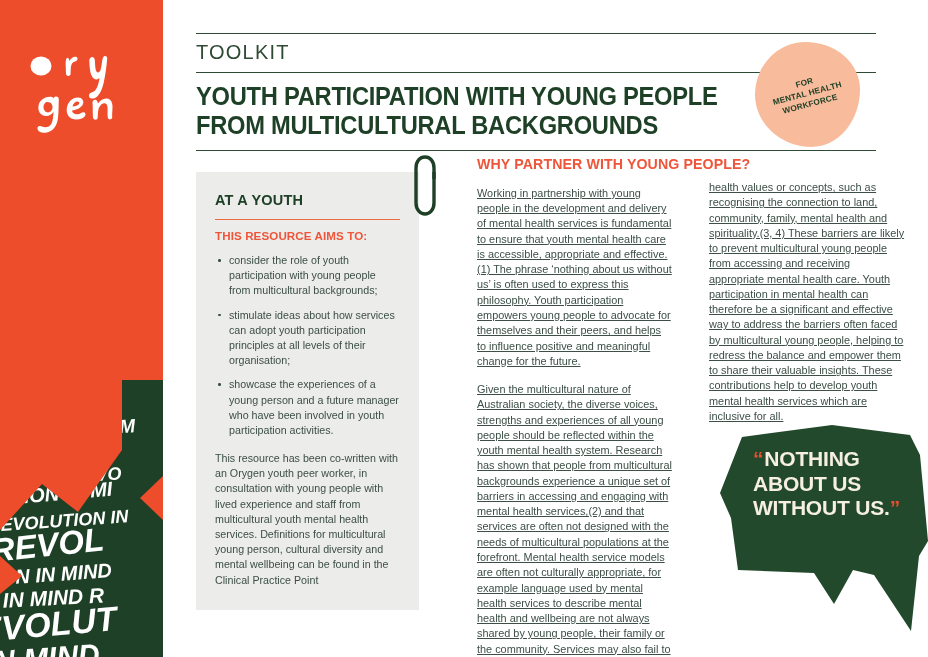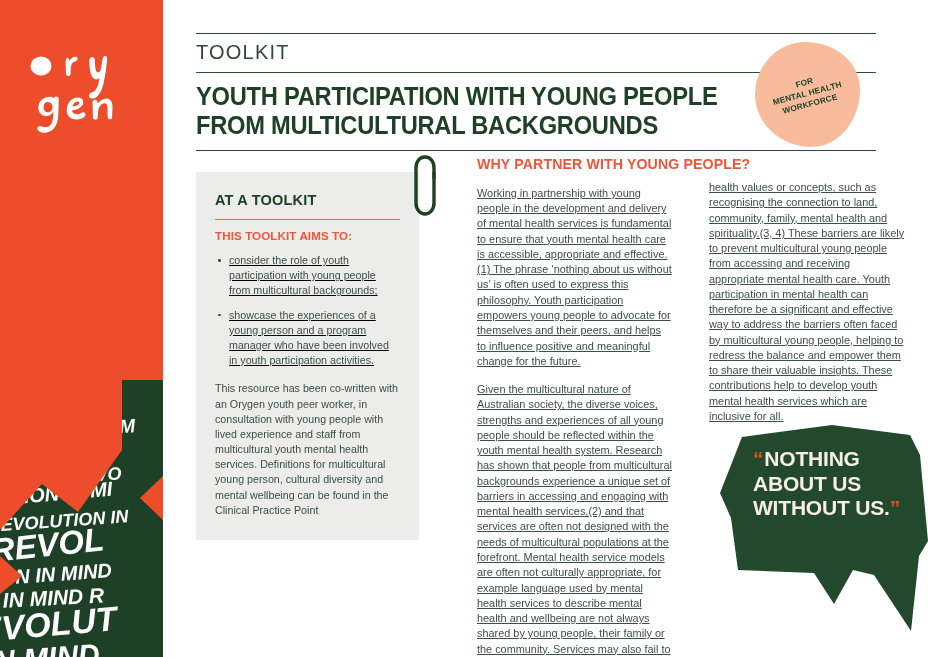--- a/index.html
+++ b/index.html
@@ -146,21 +146,20 @@
     color: #ee5539;
     font-weight: 700;
     font-size: 11.6px;
     letter-spacing: 0.1px;
     margin-bottom: 11px;
   }
   .glance ul {
     margin: 0;
     padding: 0;
     list-style: none;
-    text-decoration: underline;
   }
   .glance li {
     position: relative;
     padding-left: 14px;
     margin-bottom: 9px;
     color: #3d4f47;
     font-size: 10.7px;
     line-height: 1.42;
   }
   .glance li::before {
@@ -322,26 +321,27 @@
     <div class="badge-text">
       <div>FOR</div>
       <div>MENTAL HEALTH</div>
       <div>WORKFORCE</div>
     </div>
   </div>
 
   <div class="cols">
 
     <div class="glance">
-      <div class="glance-title">AT A TOOLKIT</div>
+      <div class="glance-title">AT A YOUTH</div>
       <div class="glance-divider"></div>
-      <div class="glance-sub">THIS TOOLKIT AIMS TO:</div>
+      <div class="glance-sub">THIS RESOURCE AIMS TO:</div>
       <ul>
         <li>consider the role of youth participation with young people from multicultural backgrounds;</li>
-        <li>showcase the experiences of a young person and a program manager who have been involved in youth participation activities.</li>
+        <li>stimulate ideas about how services can adopt youth participation principles at all levels of their organisation;</li>
+        <li>showcase the experiences of a young person and a future manager who have been involved in youth participation activities.</li>
       </ul>
       <div class="glance-note"><span>This resource has been co-written with an Orygen youth peer worker, in consultation with young people with lived experience and staff from multicultural youth mental health services. Definitions for multicultural young person, cultural diversity and mental wellbeing can be found in the Clinical Practice Point </span></div>
     </div>
 
     <div class="clip-icon">
       <svg width="26" height="62" viewBox="0 0 26 62" xmlns="http://www.w3.org/2000/svg">
         <path d="M4 13 C4 6 8 2 13 2 C18 2 22 6 22 13 L22 24" fill="none" stroke="#1e4026" stroke-width="3.4" stroke-linecap="butt"></path>
         <path d="M4 13 L4 48 C4 55 8.5 59 13 59 C17.5 59 22 55 22 48 L22 17" fill="none" stroke="#1e4026" stroke-width="3.4" stroke-linecap="butt"></path>
       </svg>
     </div>

